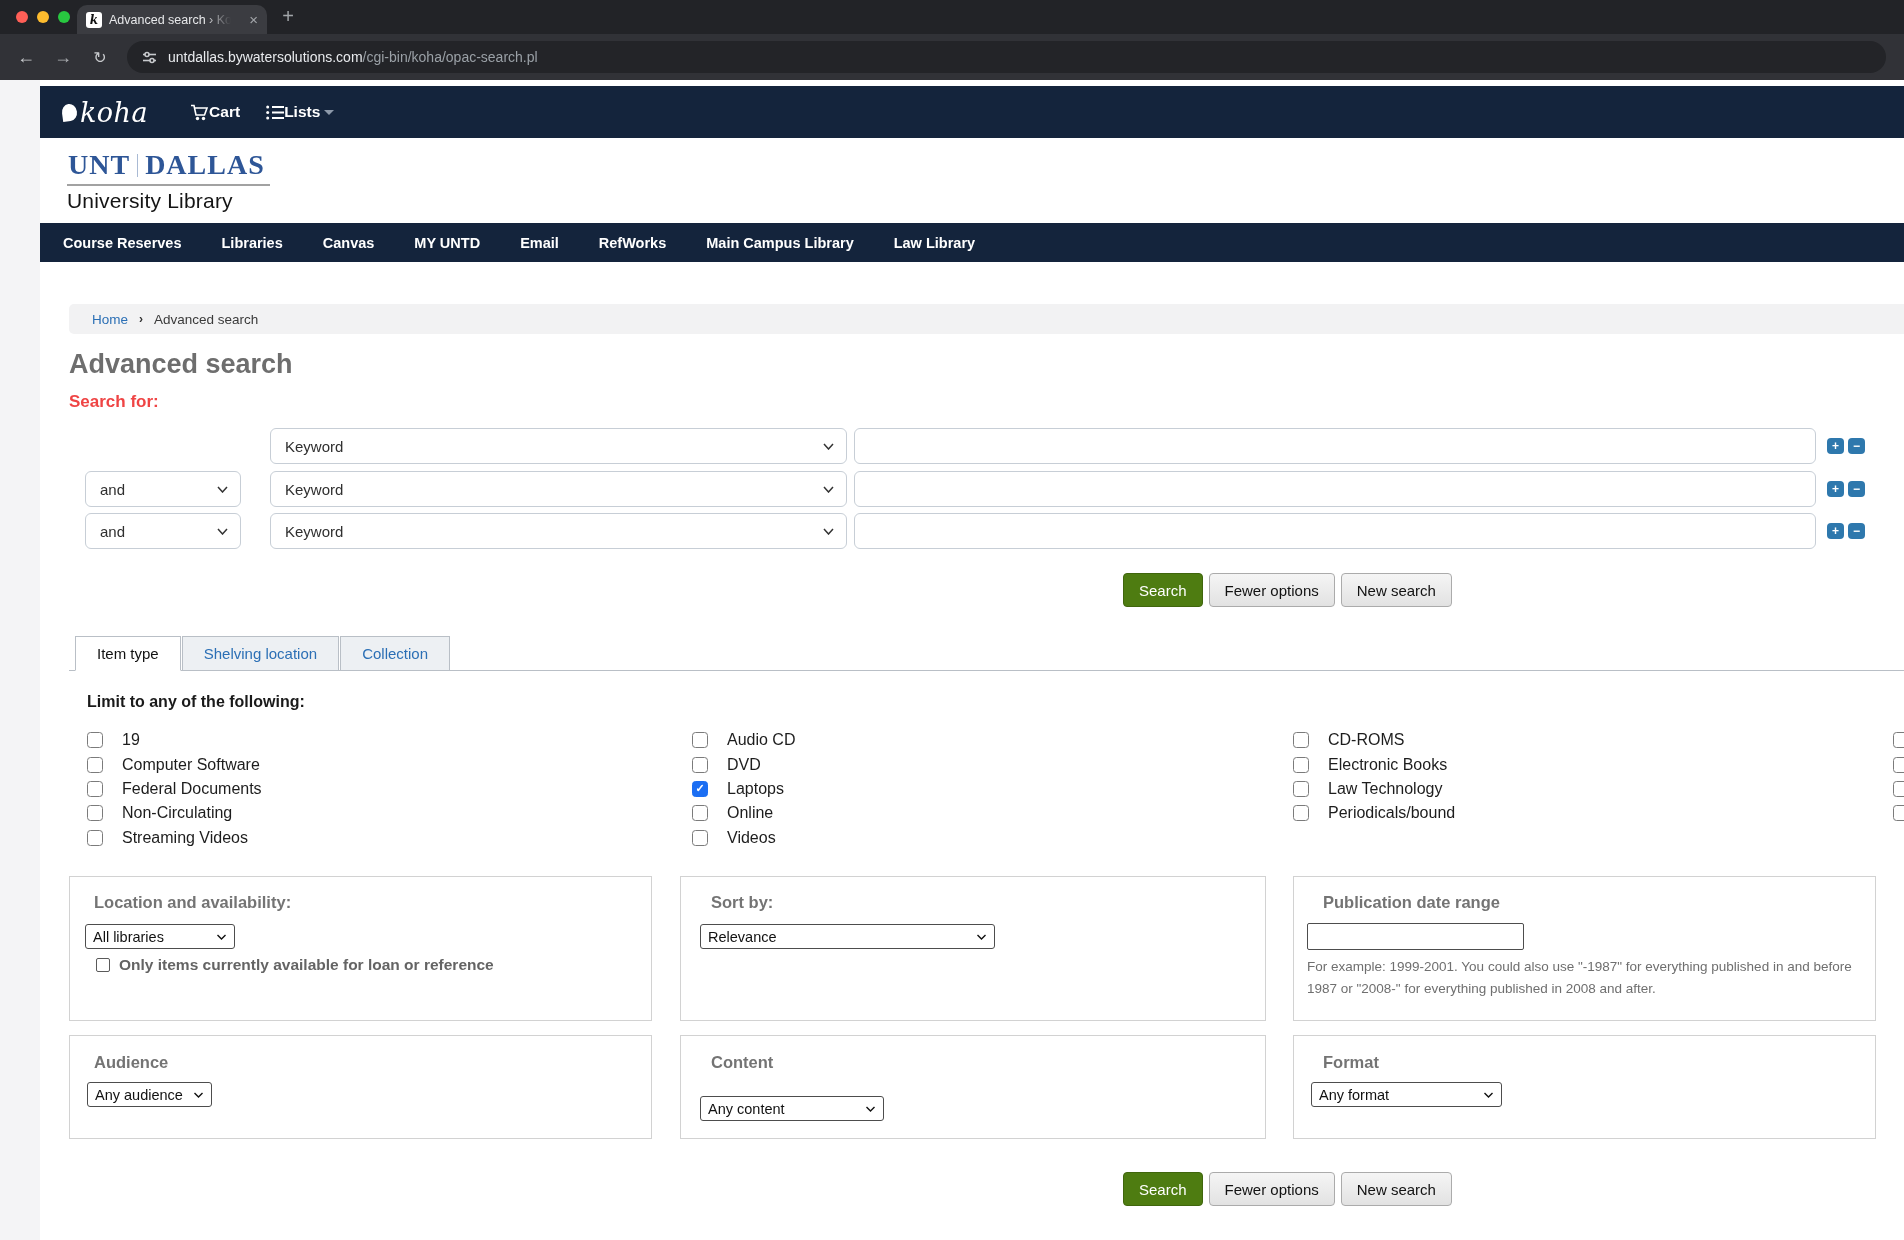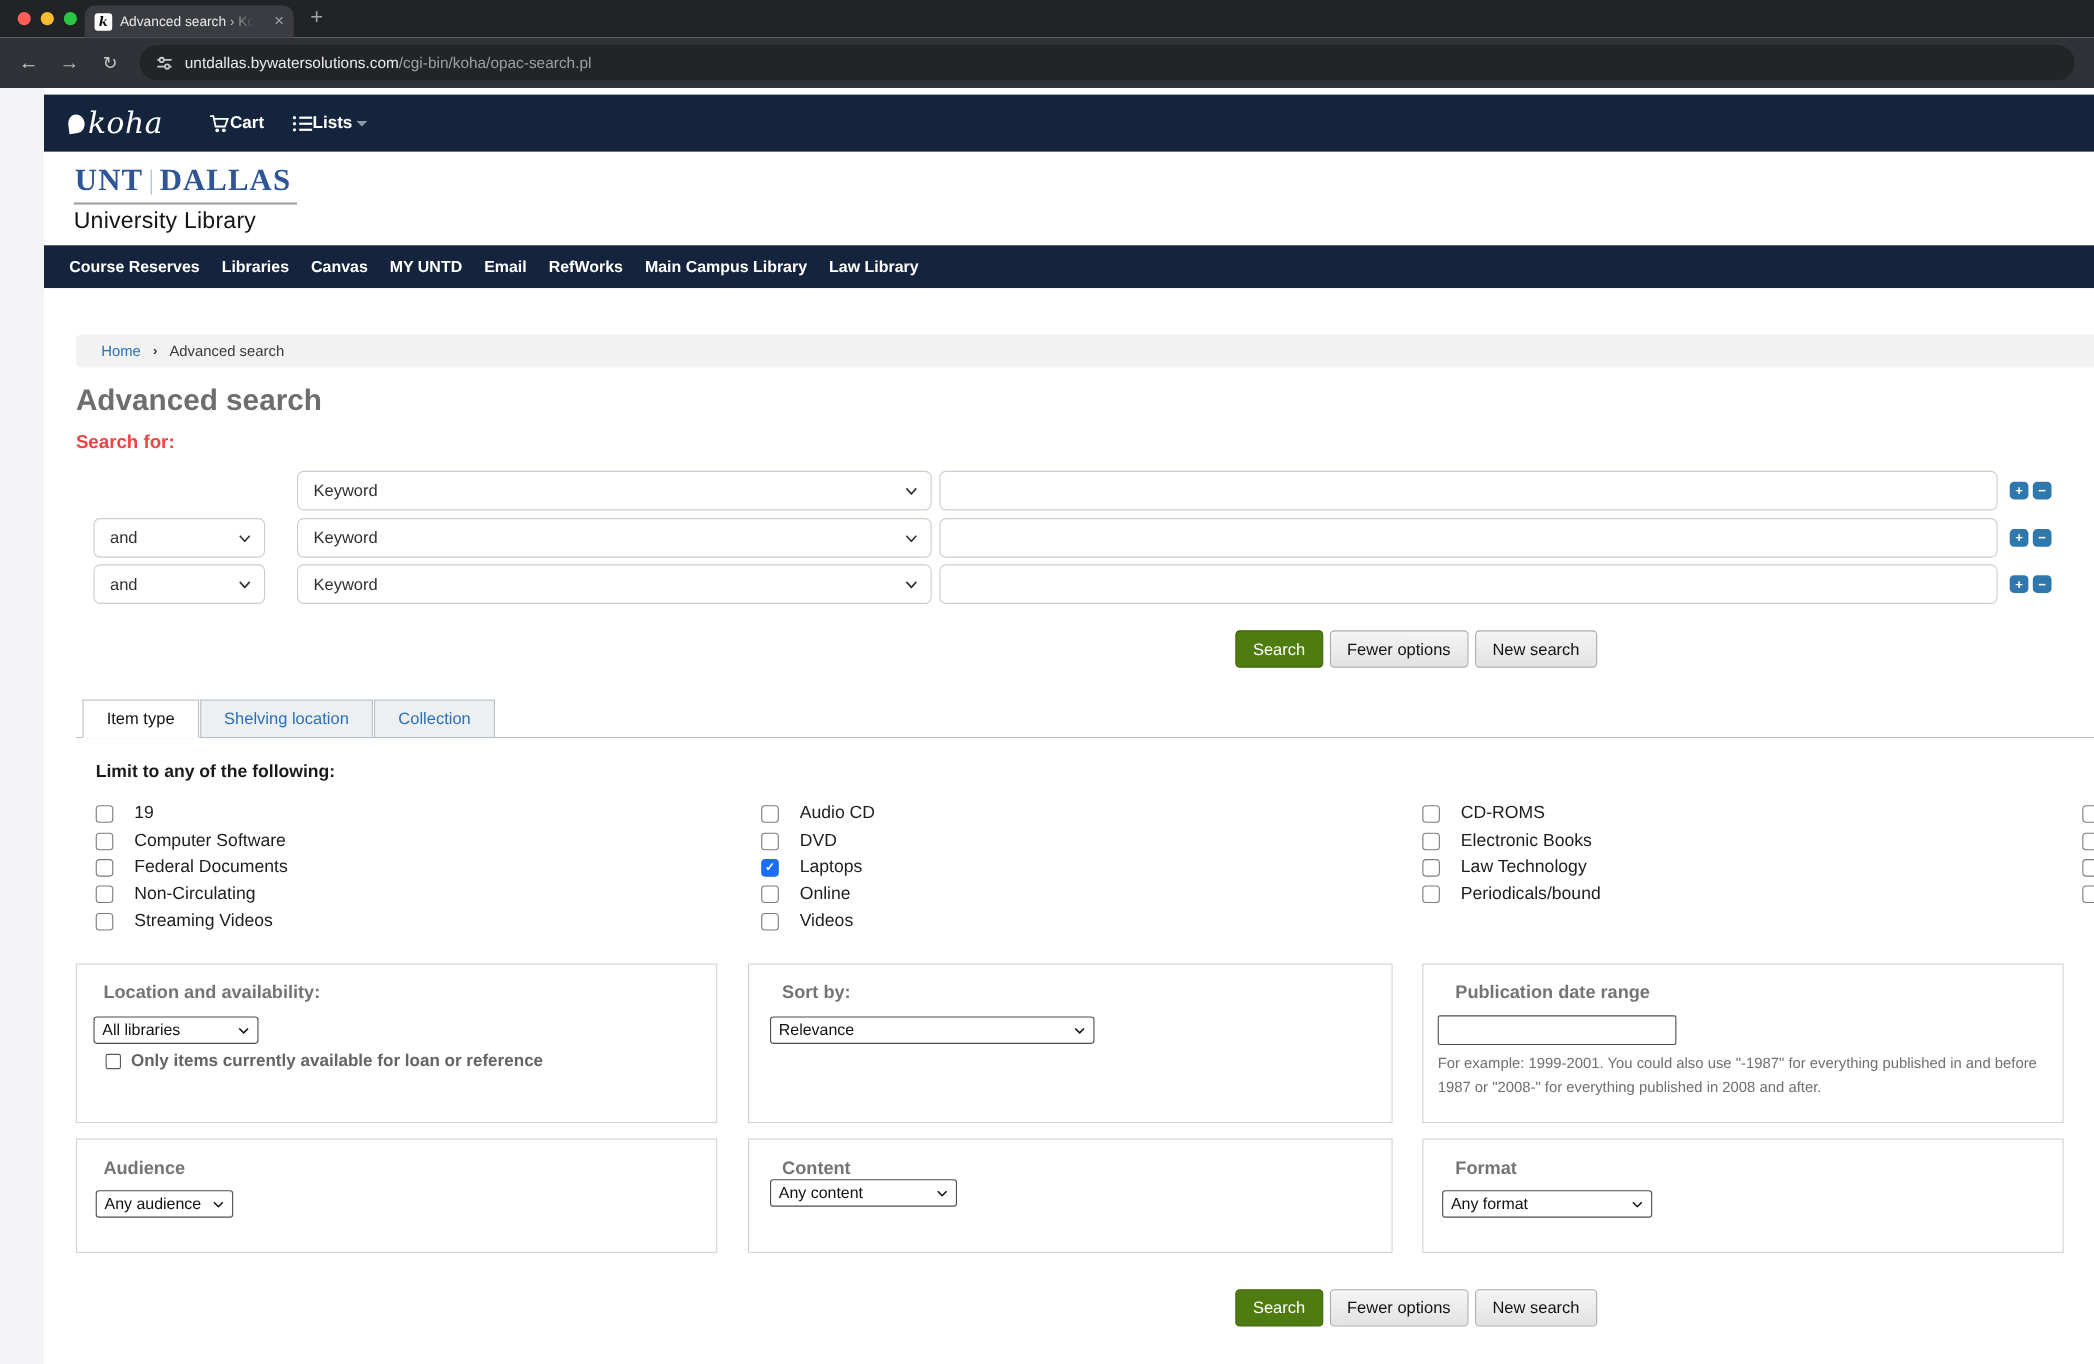--- a/index.html
+++ b/index.html
@@ -53,21 +53,21 @@
   .untlogo { position:absolute; left:27px; top:11px; }
   .unt-line1 { display:flex; align-items:center; color:#2e5697; font-family:"Liberation Serif", serif; font-weight:bold;
                border-bottom:2px solid #a2a2a2; padding:0 5px 3px 1px; width:fit-content; }
   .unt { font-size:28px; letter-spacing:1px; }
   .unt-div { width:1px; height:23px; background:#a9bad4; margin:0 7px; }
   .dallas { font-size:28px; letter-spacing:1px; display:inline-block; }
   .dallas::first-letter { font-size:28px; }
   .unt-sub { font-size:21px; color:#141414; margin-top:3px; letter-spacing:0.2px; }
 
   .mainnav { position:absolute; top:143px; left:0; width:100%; height:39px; background:#14243c;
-             display:flex; align-items:center; gap:20px; padding-left:23px; }
+             display:flex; align-items:center; gap:40px; padding-left:23px; }
   .mnav-item { color:#fff; font-weight:bold; font-size:14.5px; white-space:nowrap; }
 
   .content { position:absolute; top:182px; left:0; width:100%; height:978px; background:#fff; }
 
   .crumb { position:absolute; top:42px; left:29px; right:0; height:30px; background:#f2f2f3; border-radius:5px 0 0 5px;
            display:flex; align-items:center; font-size:13.5px; padding-left:23px; }
   .crumb-home { color:#2b6fb5; }
   .crumb-sep { color:#333; margin:0 11px; font-weight:bold; font-size:12px; }
   .crumb-cur { color:#3a3a3a; }
 
@@ -406,21 +406,21 @@
           <div class="dsel" style="left:17px; top:46px; width:125px">
             <span>Any audience</span>
             <svg class="chev" width="10" height="6" viewBox="0 0 10 6">
                 <polyline points="1,1 5,5 9,1" fill="none" stroke="#111" stroke-width="1.4"></polyline>
               </svg>
           </div>
         </div>
 
         <div class="panel r2 p-cont">
           <div class="phead" style="left:30px; top:17px">Content</div>
-          <div class="dsel" style="left:19px; top:36px; width:170px">
+          <div class="dsel" style="left:19px; top:60px; width:184px">
             <span>Any content</span>
             <svg class="chev" width="10" height="6" viewBox="0 0 10 6">
                 <polyline points="1,1 5,5 9,1" fill="none" stroke="#111" stroke-width="1.4"></polyline>
               </svg>
           </div>
         </div>
 
         <div class="panel r2 p-fmt">
           <div class="phead" style="left:29px; top:17px">Format</div>
           <div class="dsel" style="left:17px; top:46px; width:191px">

